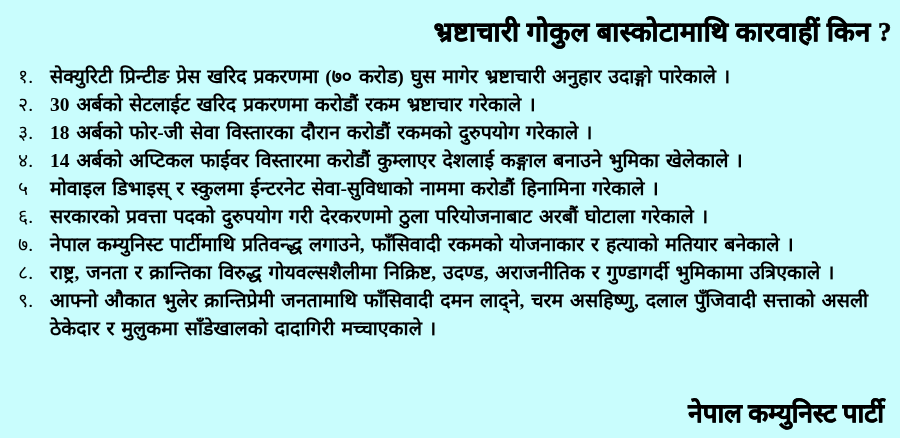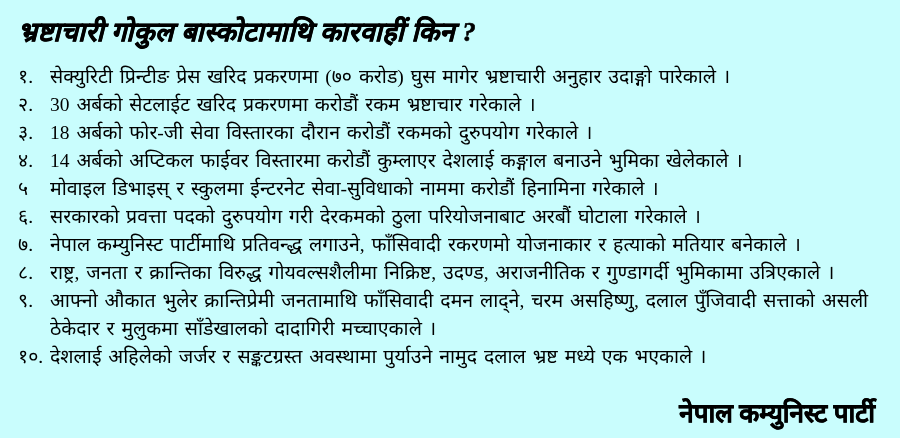--- a/index.html
+++ b/index.html
@@ -10,50 +10,50 @@
     overflow: hidden;
   }
   .page {
     width: 900px;
     height: 438px;
     background: #c9fdfd;
     position: relative;
     padding: 6px 8px 0 18px;
   }
   .title {
-    text-align: left;
+    text-align: right;
     font-size: 27px;
     font-weight: bold;
     letter-spacing: 0.5px;
     padding: 6px 0 14px 0;
-    font-style: italic;
     -webkit-text-stroke: 0.6px #000;
   }
   .list {
     list-style: none;
   }
   .row {
     display: flex;
     align-items: flex-start;
     font-size: 19.5px;
     line-height: 28px;
     margin: 0;
   }
   .num {
     flex: 0 0 32px;
     text-align: left;
   }
   .txt {
     flex: 1 1 auto;
     padding-right: 6px;
     word-spacing: 2px;
+    font-weight: bold;
   }
   .footer {
     position: absolute;
-    right: 25px;
+    right: 16px;
     bottom: 8px;
     font-size: 26px;
     font-weight: bold;
     -webkit-text-stroke: 0.5px #000;
   }
 </style>
 </head>
 <body>
 
 <div class="page" style="background: rgb(201, 253, 253); color: rgb(0, 0, 0);">
@@ -76,35 +76,31 @@
     <li class="row">
       <span class="num">४.</span>
       <span class="txt">14 अर्बको अप्टिकल फाईवर विस्तारमा करोडौं कुम्लाएर देशलाई कङ्गाल बनाउने भुमिका खेलेकाले ।</span>
     </li>
     <li class="row">
       <span class="num">५</span>
       <span class="txt">मोवाइल डिभाइस् र स्कुलमा ईन्टरनेट सेवा-सुविधाको नाममा करोडौं हिनामिना गरेकाले ।</span>
     </li>
     <li class="row">
       <span class="num">६.</span>
-      <span class="txt">सरकारको प्रवत्ता पदको दुरुपयोग गरी देरकमको ठुला परियोजनाबाट अरबौं घोटाला गरेकाले ।</span>
+      <span class="txt">सरकारको प्रवत्ता पदको दुरुपयोग गरी देरकरणमो ठुला परियोजनाबाट अरबौं घोटाला गरेकाले ।</span>
     </li>
     <li class="row">
       <span class="num">७.</span>
-      <span class="txt">नेपाल कम्युनिस्ट पार्टीमाथि प्रतिवन्द्ध लगाउने, फाँसिवादी रकरणमो योजनाकार र हत्याको मतियार बनेकाले ।</span>
+      <span class="txt">नेपाल कम्युनिस्ट पार्टीमाथि प्रतिवन्द्ध लगाउने, फाँसिवादी रकमको योजनाकार र हत्याको मतियार बनेकाले ।</span>
     </li>
     <li class="row">
       <span class="num">८.</span>
       <span class="txt">राष्ट्र, जनता र क्रान्तिका विरुद्ध गोयवल्सशैलीमा निक्रिष्ट, उदण्ड, अराजनीतिक र गुण्डागर्दी भुमिकामा उत्रिएकाले ।</span>
     </li>
     <li class="row">
       <span class="num">९.</span>
       <span class="txt">आफ्नो औकात भुलेर क्रान्तिप्रेमी जनतामाथि फाँसिवादी दमन लाद्ने, चरम असहिष्णु, दलाल पुँजिवादी सत्ताको असली ठेकेदार र मुलुकमा साँडेखालको दादागिरी मच्चाएकाले ।</span>
     </li>
-    <li class="row">
-      <span class="num">१०.</span>
-      <span class="txt">देशलाई अहिलेको जर्जर र सङ्कटग्रस्त अवस्थामा पुर्याउने नामुद दलाल भ्रष्ट मध्ये एक भएकाले ।</span>
-    </li>
   </ol>
 
   <div class="footer">नेपाल कम्युनिस्ट पार्टी</div>
 
 </div>
 
 </body></html>

